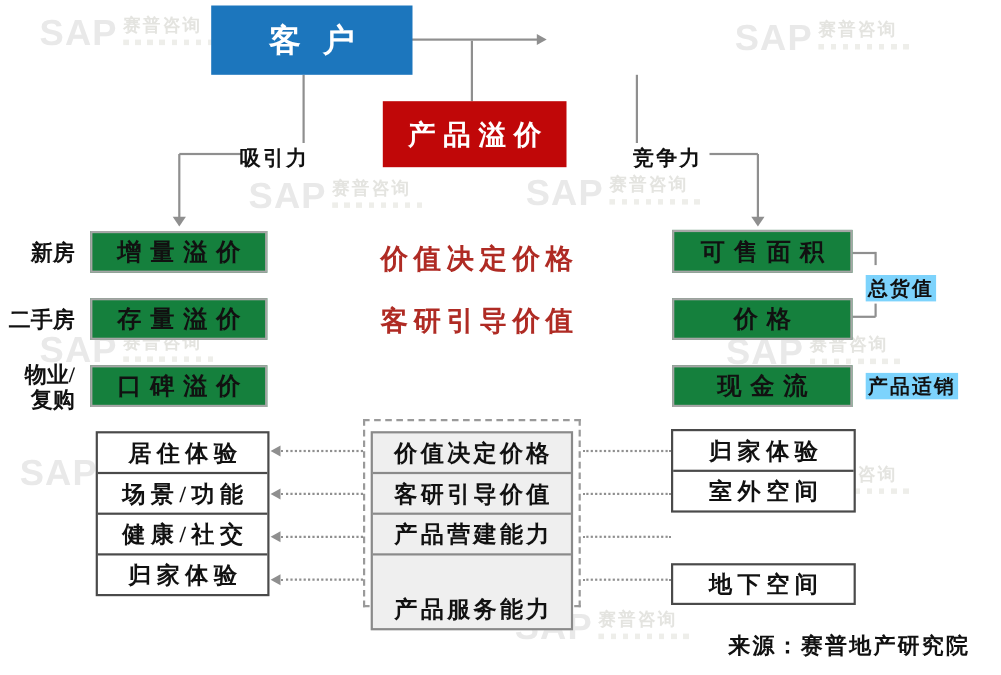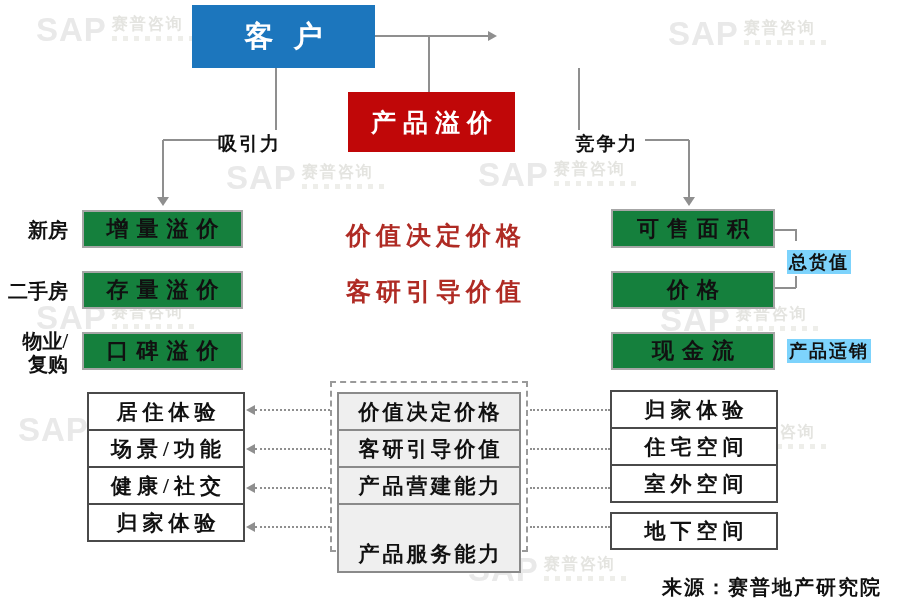--- a/index.html
+++ b/index.html
@@ -206,21 +206,20 @@
     <div class="trow">产品服务能力</div>
   </div>
 
   <div class="dotline" style="left:530px;top:409px;width:80px"></div>
   <div class="dotline" style="left:530px;top:448px;width:80px"></div>
   <div class="dotline" style="left:530px;top:487px;width:80px"></div>
   <div class="dotline" style="left:530px;top:526px;width:80px"></div>
 
   <div class="btable" style="left:610px;top:390px;width:168px">
     <div class="trow">归家体验</div>
-    <div class="trow">住宅空间</div>
     <div class="trow">室外空间</div>
   </div>
   <div class="solo" style="left:610px;top:512px;width:168px;height:38px">
     <span>地下空间</span>
   </div>
 
   <div class="source" style="left:662px;top:574px">来源：赛普地产研究院</div>
 
 </div>
 

